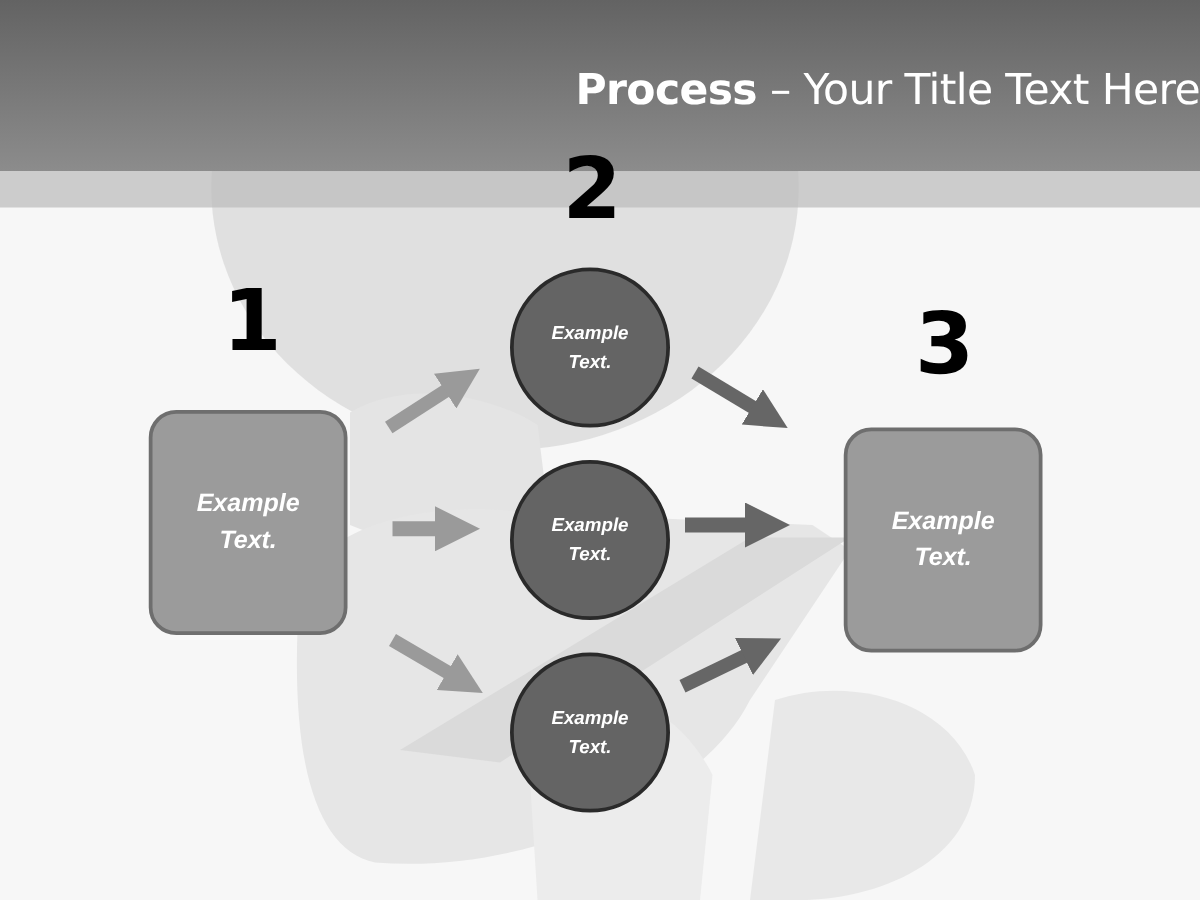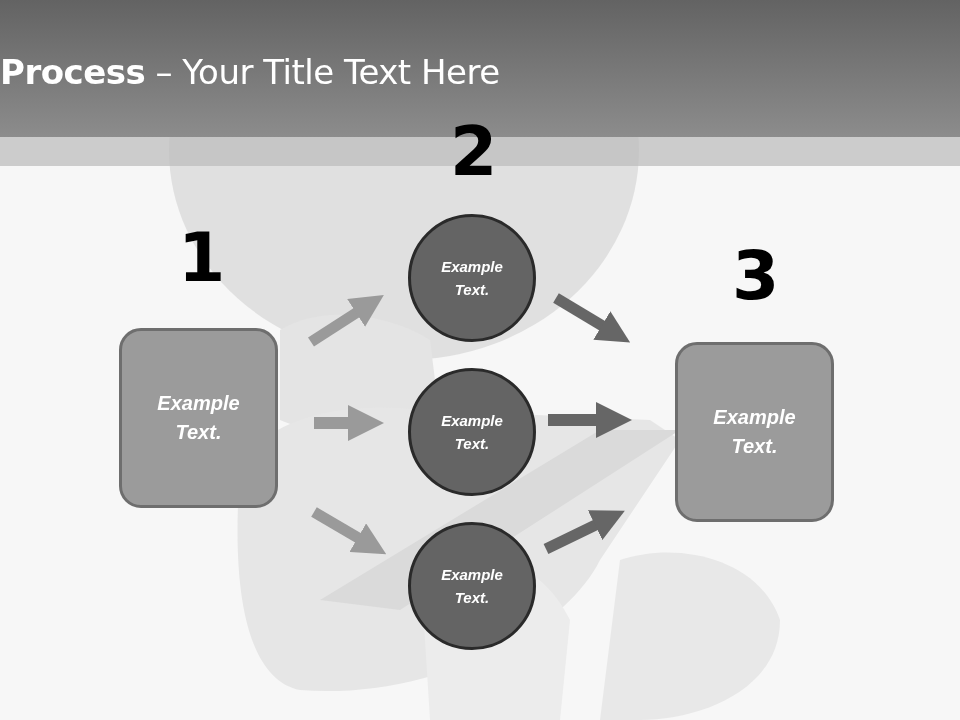--- a/index.html
+++ b/index.html
@@ -1,20 +1,20 @@
 <!DOCTYPE html>
 <html><head>
 <meta charset="utf-8">
 <style>
   html, body { margin:0; padding:0; }
   body { width:960px; height:720px; position:relative; overflow:hidden; background:#f7f7f7; font-family:"Liberation Sans", sans-serif; }
   .bg-figure { position:absolute; left:0; top:0; width:960px; height:720px; }
   .header { position:absolute; left:0; top:0; width:960px; height:137px; background:linear-gradient(#636363, #8c8c8c); }
   .subband { position:absolute; left:0; top:137px; width:960px; height:29px; background:rgba(190,190,190,0.75); }
-  .title { position:absolute; left:0; top:52px; width:960px; text-align:left; color:#fff; font-size:34px; font-family:"DejaVu Sans", sans-serif; letter-spacing:-0.5px; }
+  .title { position:absolute; left:0; top:52px; width:960px; text-align:right; color:#fff; font-size:34px; font-family:"DejaVu Sans", sans-serif; letter-spacing:-0.5px; }
   .title b { font-weight:bold; }
   .title span.light { font-weight:normal; }
   .num { position:absolute; font-family:"DejaVu Sans", sans-serif; font-weight:bold; color:#000; font-size:68px; line-height:1; }
   .box { position:absolute; background:#9b9b9b; border:3px solid #6e6e6e; border-radius:22px; box-sizing:border-box; display:flex; align-items:center; justify-content:center; text-align:center; color:#fff; font-style:italic; font-weight:bold; font-size:20px; line-height:29px; }
   .circle { position:absolute; width:128px; height:128px; border-radius:50%; background:#646464; border:3px solid #2a2a2a; box-sizing:border-box; display:flex; align-items:center; justify-content:center; text-align:center; color:#fff; font-style:italic; font-weight:bold; font-size:15px; line-height:23px; }
   .arrows { position:absolute; left:0; top:0; width:960px; height:720px; }
 </style>
 </head>
 <body>
 

